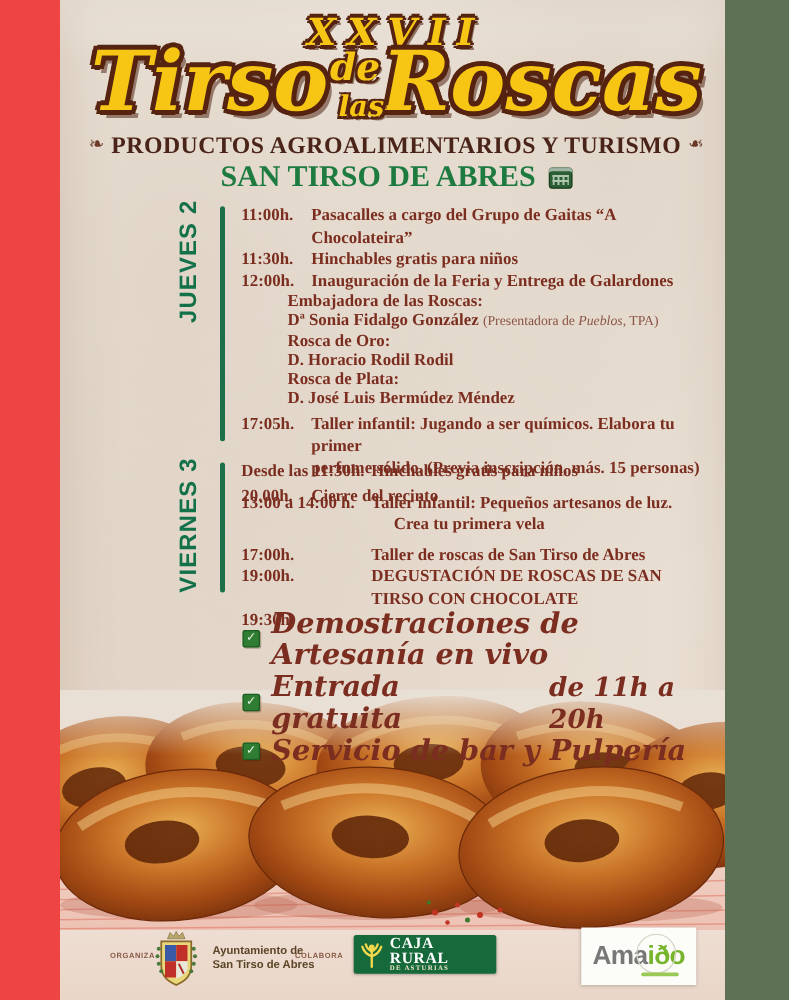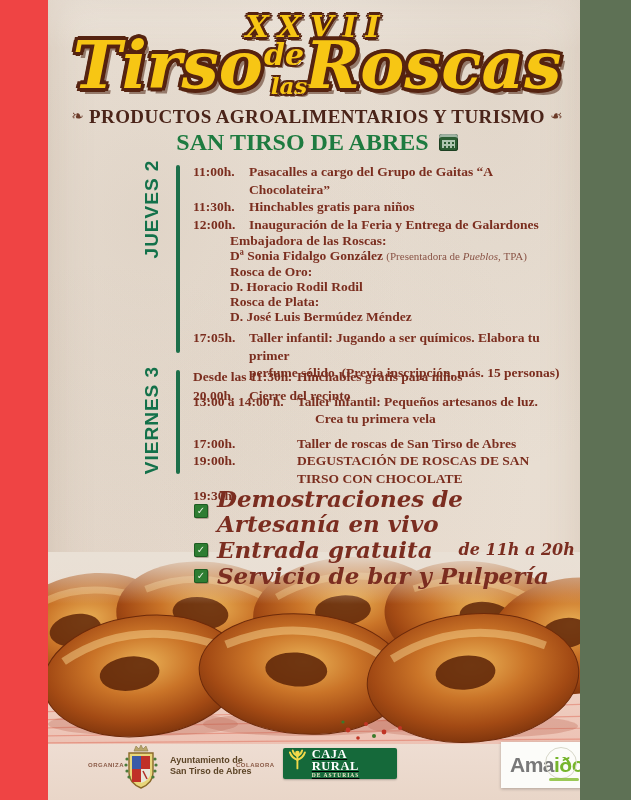--- a/index.html
+++ b/index.html
@@ -60,38 +60,38 @@
   .awards{margin-left:37px;line-height:15px;}
   .aw .nt{font-weight:400;font-size:11px;color:#8a5446;}
   .aw .nt-em{font-style:italic;}
   
   .highlights{position:absolute;top:486px;left:146px;z-index:3;display:flex;flex-direction:column;gap:1px;}
   .hl{display:flex;align-items:center;gap:9px;color:#7b2d20;
     font:italic 700 23px/25px "DejaVu Serif",serif;}
   .check{flex:0 0 14px;width:14px;height:14px;background:#2e7d32;color:#e9f2e4;border-radius:2px;
     font:700 10px/14px "DejaVu Sans",sans-serif;text-align:center;
     box-shadow:inset 0 0 0 1px #1d5c22, 1px 1px 0 rgba(60,30,10,.3);}
-  .hl .sfx{font-size:16px;margin-left:17px;}
+  .hl .sfx{font-size:21px;margin-left:6px;}
   
   #photo{position:absolute;top:552px;left:0;width:538px;height:192px;z-index:1;}
   
   #footer{position:absolute;top:744px;left:0;width:538px;height:56px;z-index:2;
     background:linear-gradient(180deg,#eeddd2,#e9d6c8);}
   .lbl{position:absolute;font:700 6px "Liberation Sans",sans-serif;color:#8a5a46;letter-spacing:.5px;}
   #organiza{left:40px;top:18px;} #colabora{left:188px;top:18px;}
   #crest{position:absolute;left:68px;top:1px;}
   #orgname{position:absolute;left:122px;top:11px;font:700 9px/11px "Liberation Sans",sans-serif;color:#5c4426;}
   #caja{position:absolute;left:235px;top:4px;width:114px;height:31px;background:#15693a;
-    border-radius:2px;display:flex;align-items:flex-start;padding:0 5px;gap:5px;box-sizing:border-box;
-    box-shadow:0 1px 2px rgba(0,0,0,.25);text-decoration:underline;}
+    border-radius:2px;display:flex;align-items:center;padding:0 5px;gap:5px;box-sizing:border-box;
+    box-shadow:0 1px 2px rgba(0,0,0,.25);}
   #caja .cr1{color:#fff;font:700 12.5px/12px "Liberation Serif",serif;letter-spacing:.5px;}
   #caja .cr2{color:#f0e6c8;font:700 5.5px/7px "Liberation Serif",serif;letter-spacing:1px;}
   #amaido{position:absolute;left:417px;top:-2px;width:92px;height:46px;background:#fcfcf9;
     border-radius:0;box-shadow:0 1px 3px rgba(0,0,0,.25);display:flex;align-items:center;
-    justify-content:center;margin-left:36px;}
+    justify-content:center;}
   #amaido .ring{position:absolute;right:16px;top:5px;width:30px;height:30px;border:1px solid #d7d7c8;
     border-radius:50%;}
   #amaido .ama{font:700 21px "Liberation Sans",sans-serif;color:#787878;letter-spacing:-.5px;}
   #amaido .ido{font:700 21px "Liberation Sans",sans-serif;color:#76b52c;letter-spacing:-.5px;}
   #amaido .tag{position:absolute;right:14px;bottom:7px;width:30px;height:3px;background:#8abf3a;
     border-radius:2px;opacity:.85;}
 </style>
 </head>
 <body>
 

